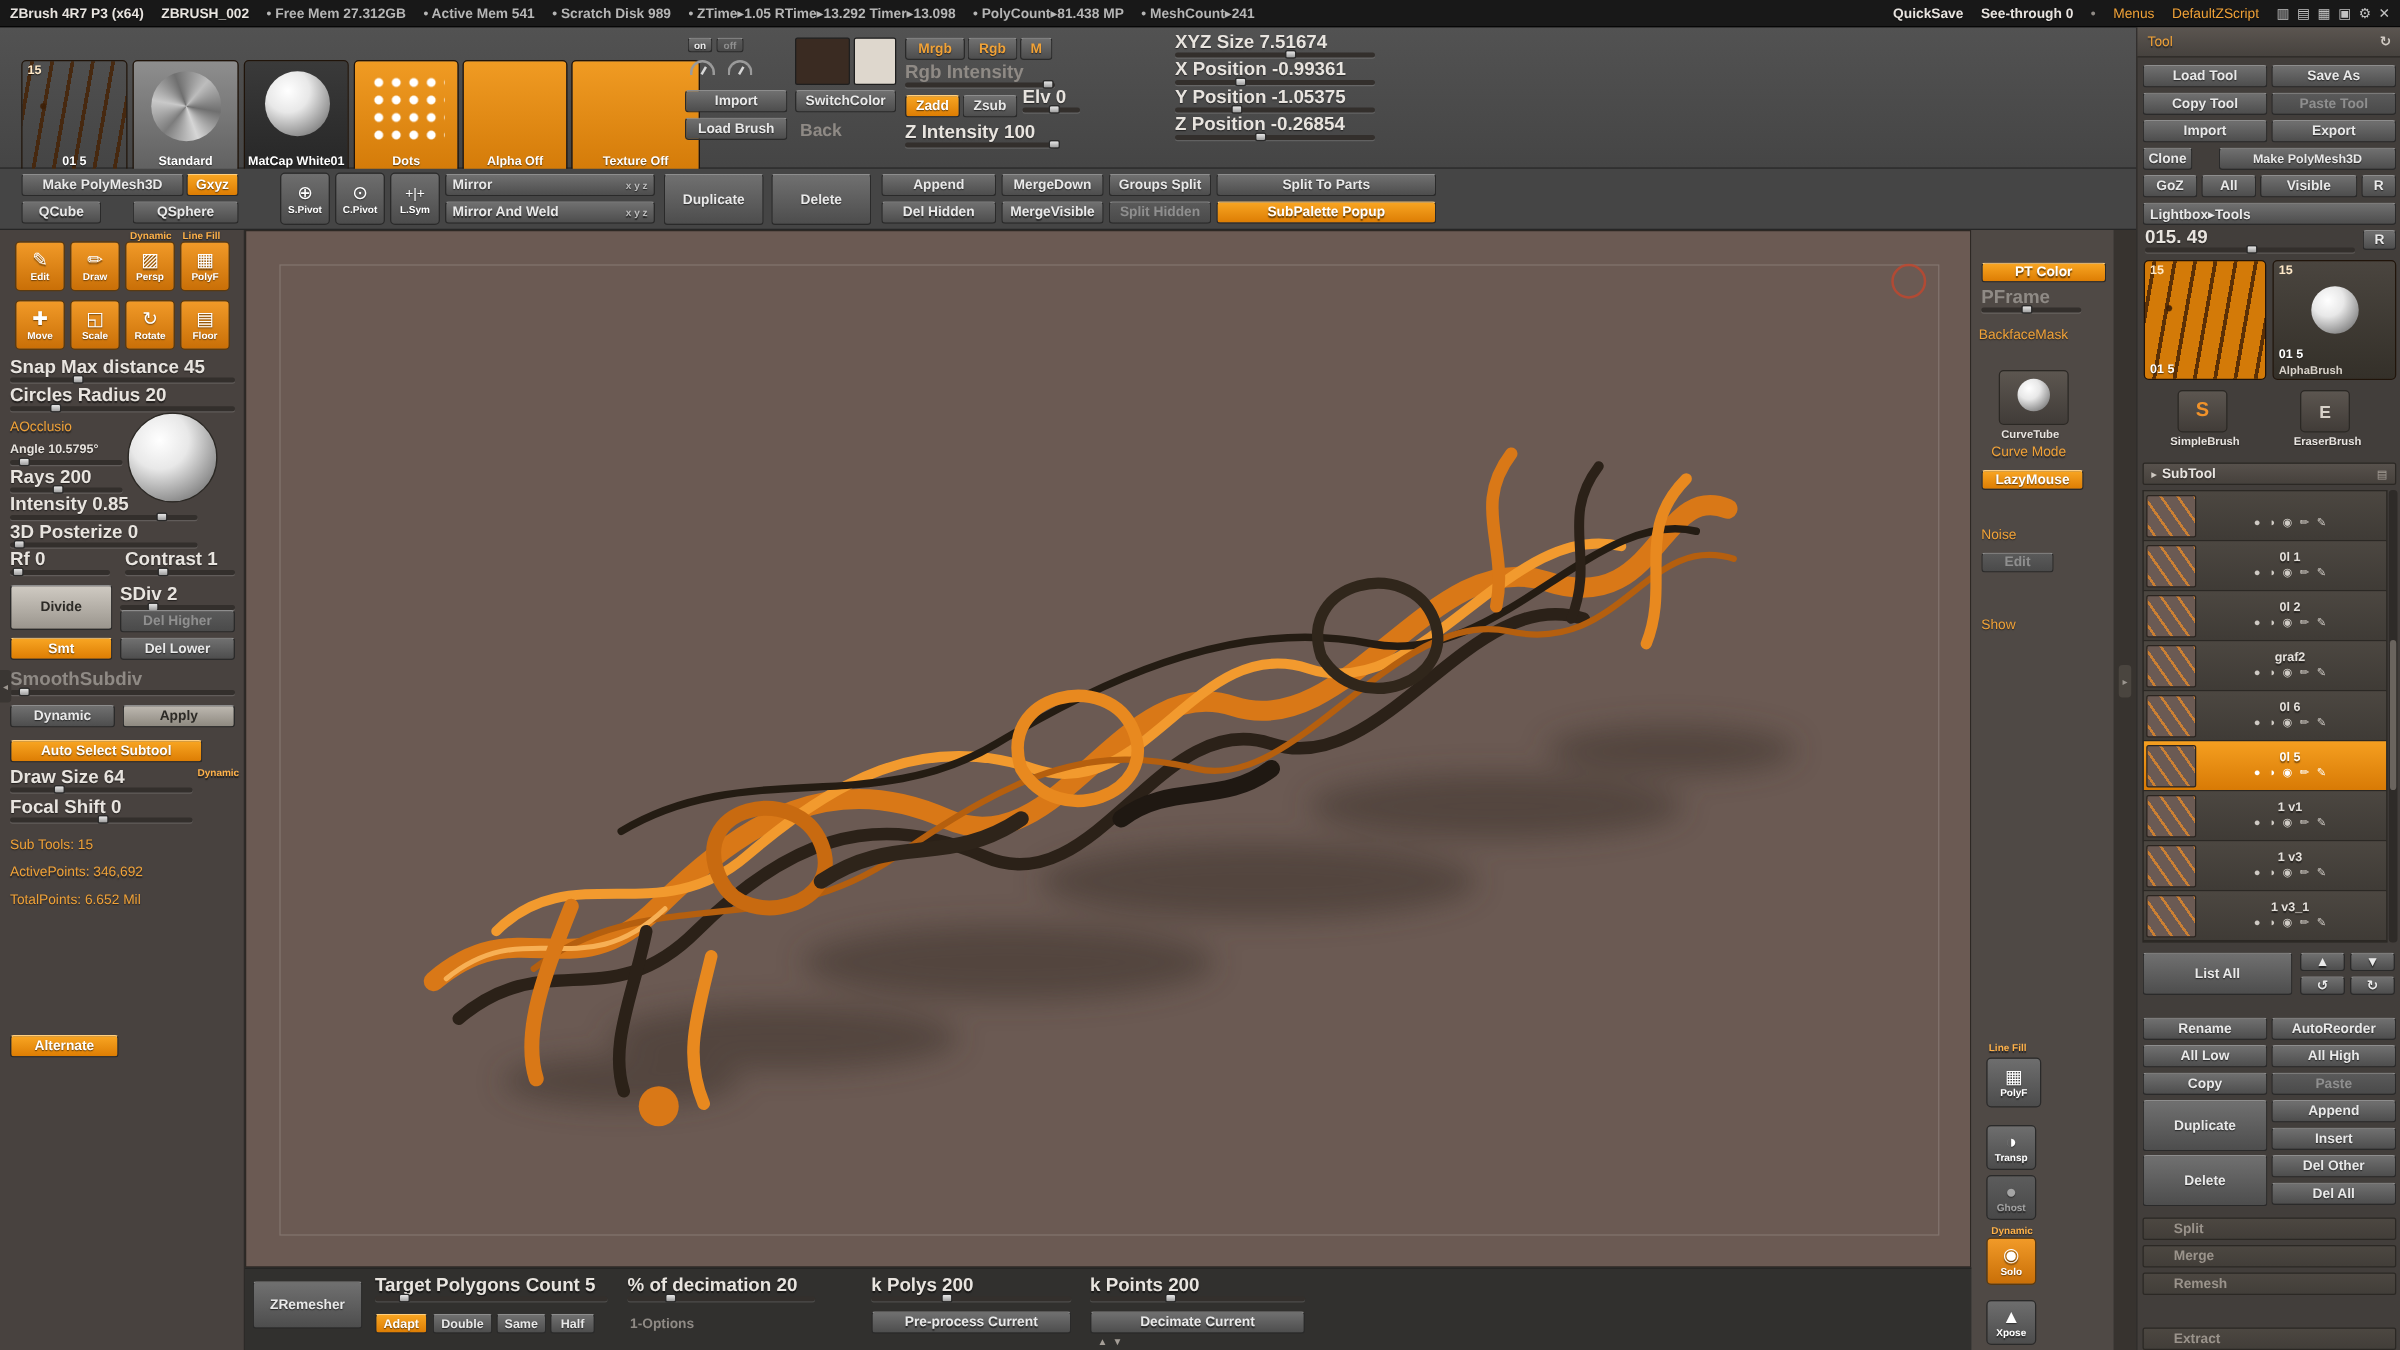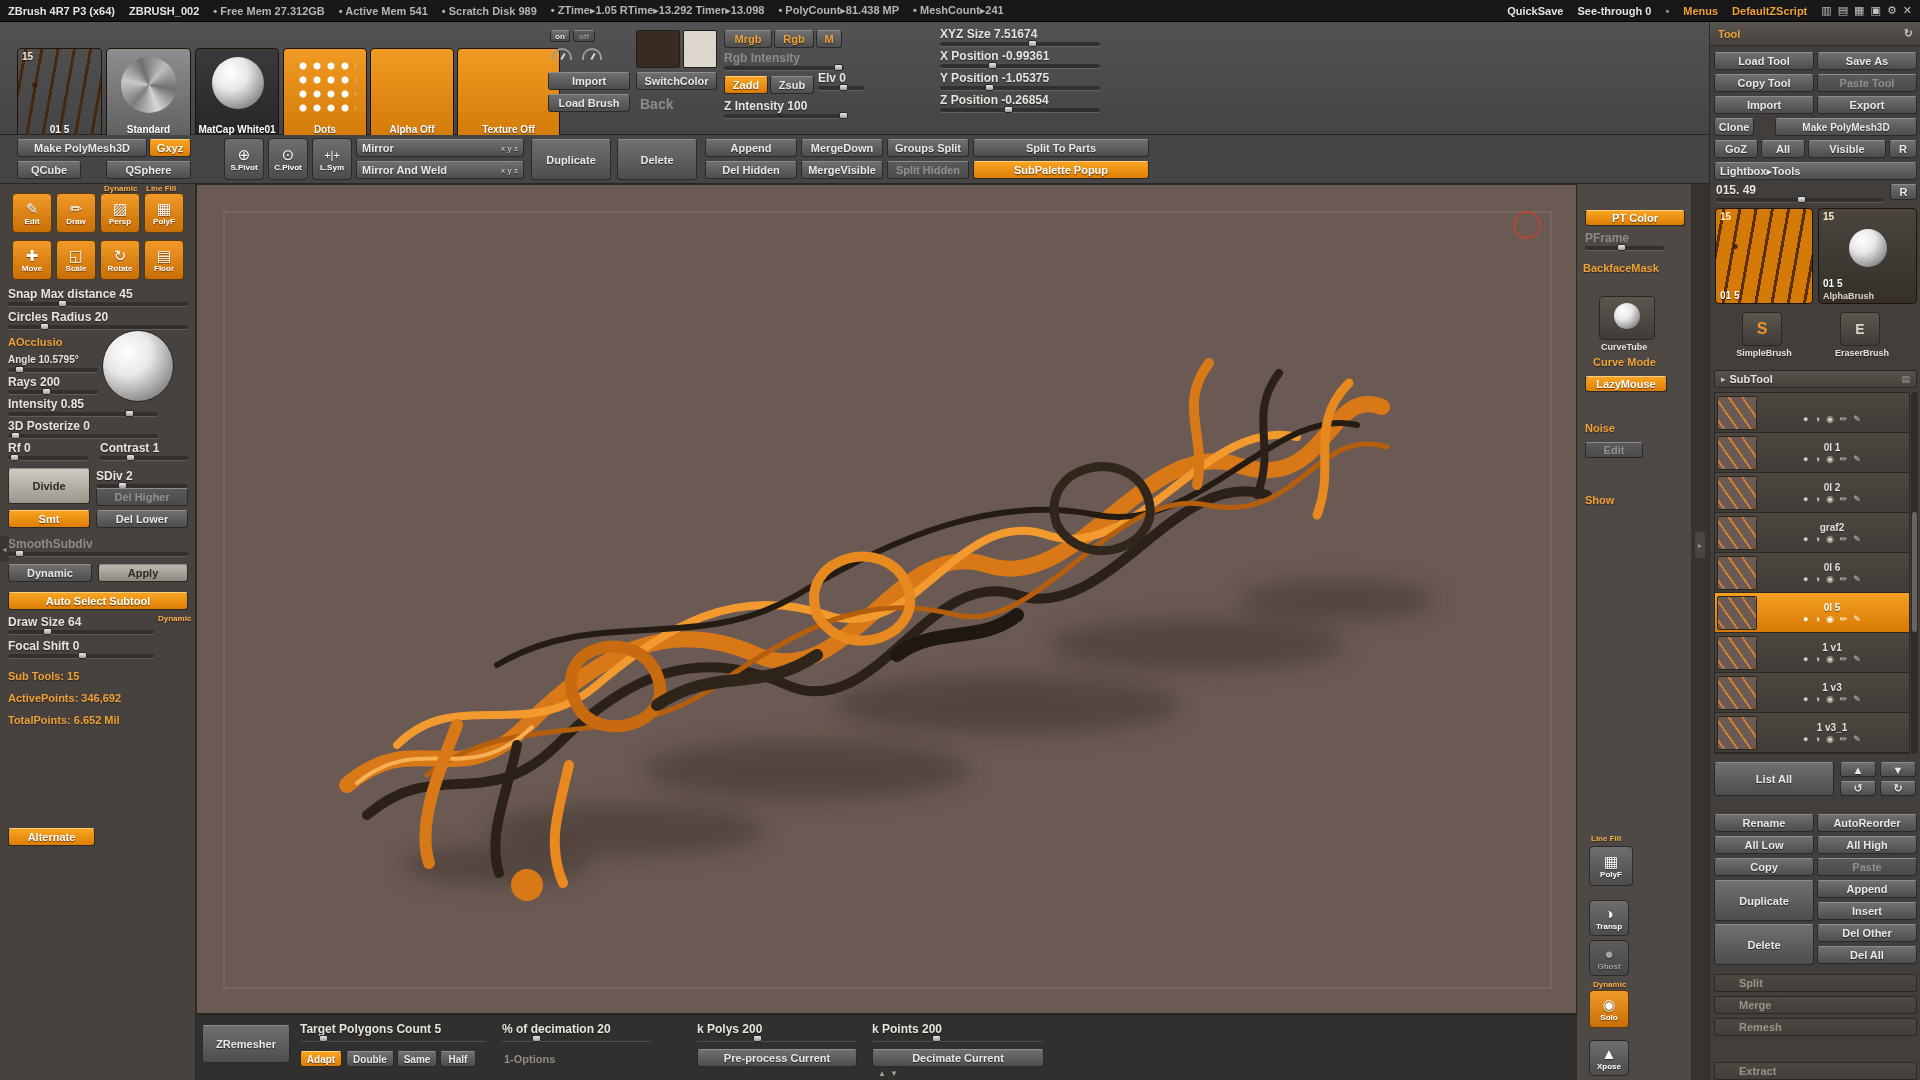--- a/index.html
+++ b/index.html
@@ -8,26 +8,26 @@
   .root{position:relative;width:1920px;height:1080px;background:#3b3b3b;overflow:hidden}
   .abs{position:absolute}
   
   .b{position:absolute;display:flex;align-items:center;justify-content:center;height:18px;
      background:linear-gradient(#707070,#4d4d4d);border:1px solid #2a2a2a;border-top-color:#8d8d8d;
      border-radius:3px;color:#e9e9e9;font-weight:bold;font-size:11px;text-shadow:0 1px 1px rgba(0,0,0,.6);
      padding:0 5px;white-space:nowrap;overflow:hidden}
   .b.ob{background:linear-gradient(#f8a522,#dd7d03);border-top-color:#ffce7e;color:#fff}
   .b.d{color:#8f8f8f;background:linear-gradient(#5a5a5a,#4a4a4a);text-shadow:none}
   .b.tall{height:41px}
-  .otx{color:#f0a238;font-weight:bold;text-shadow:0 1px 1px rgba(0,0,0,.5)}
+  .otx{color:#f0a238;font-weight:normal;text-shadow:0 1px 1px rgba(0,0,0,.5)}
   .dtx{color:#8f8a85;font-weight:bold}
   .wtx{color:#e8e4e0;font-weight:bold;text-shadow:0 1px 1px rgba(0,0,0,.5)}
   
   .ps{position:absolute}
-  .ps .ps-l{font-weight:bold;color:#e8e4df;text-shadow:0 1px 1px rgba(0,0,0,.55);white-space:nowrap;font-size:12px;line-height:12px}
+  .ps .ps-l{font-weight:bold;color:#e8e4df;text-shadow:0 1px 1px rgba(0,0,0,.55);white-space:nowrap;font-size:15px;line-height:12px}
   .ps.d .ps-l{color:#8f8a85;text-shadow:none}
   .ps .ps-t{position:relative;margin-top:2px;height:4px;background:#332f2c;border-radius:2px;box-shadow:0 1px 0 rgba(255,255,255,.14)}
   .ps .ps-k{position:absolute;top:-2px;width:9px;height:7px;background:linear-gradient(#e8e8e8,#9d9d9d);border:1px solid #2a2a2a;border-radius:2px}
   
   .it{position:absolute;width:40px;height:40px;border-radius:4px;background:linear-gradient(#f19a28,#c96f07);
       border:1px solid #5a3a10;display:flex;flex-direction:column;align-items:center;justify-content:center;color:#fff}
   .it .it-g{font-size:15px;line-height:16px;text-shadow:0 1px 1px rgba(0,0,0,.5)}
   .it .it-l{font-size:8px;font-weight:bold;line-height:9px;text-shadow:0 1px 1px rgba(0,0,0,.5)}
   .it.gray{background:linear-gradient(#6e6e6e,#4c4c4c);border-color:#2a2a2a}
   .it.dimtile{background:linear-gradient(#5c5c5c,#484848);border-color:#2a2a2a;color:#a5a5a5}
@@ -328,21 +328,21 @@
     <div class="ps d" style="left:8px;top:354px;width:180px">
       <div class="ps-l">SmoothSubdiv</div>
       <div class="ps-t">
           <span class="ps-k" style="left:4%"></span>
         </div>
     </div>
 
     <div class="b" style="left:8px;top:380px;width:84px">Dynamic</div>
     <div class="b" style="left:98px;top:380px;width:90px;background:linear-gradient(#bdb8b0,#8e8980);color:#2c2a26;text-shadow:none">Apply</div>
 
-    <div class="b ob" style="left:8px;top:408px;width:180px">Auto Select Subtool</div>
+    <div class="b ob" style="left:8px;top:408px;width:154px">Auto Select Subtool</div>
 
     <div class="ps" style="left:8px;top:432px;width:146px">
       <div class="ps-l">Draw Size 64</div>
       <div class="ps-t">
           <span class="ps-k" style="left:24%"></span>
         </div>
     </div>
     <span class="tag" style="left:158px;top:430px">Dynamic</span>
     <div class="ps" style="left:8px;top:456px;width:146px">
       <div class="ps-l">Focal Shift 0</div>

